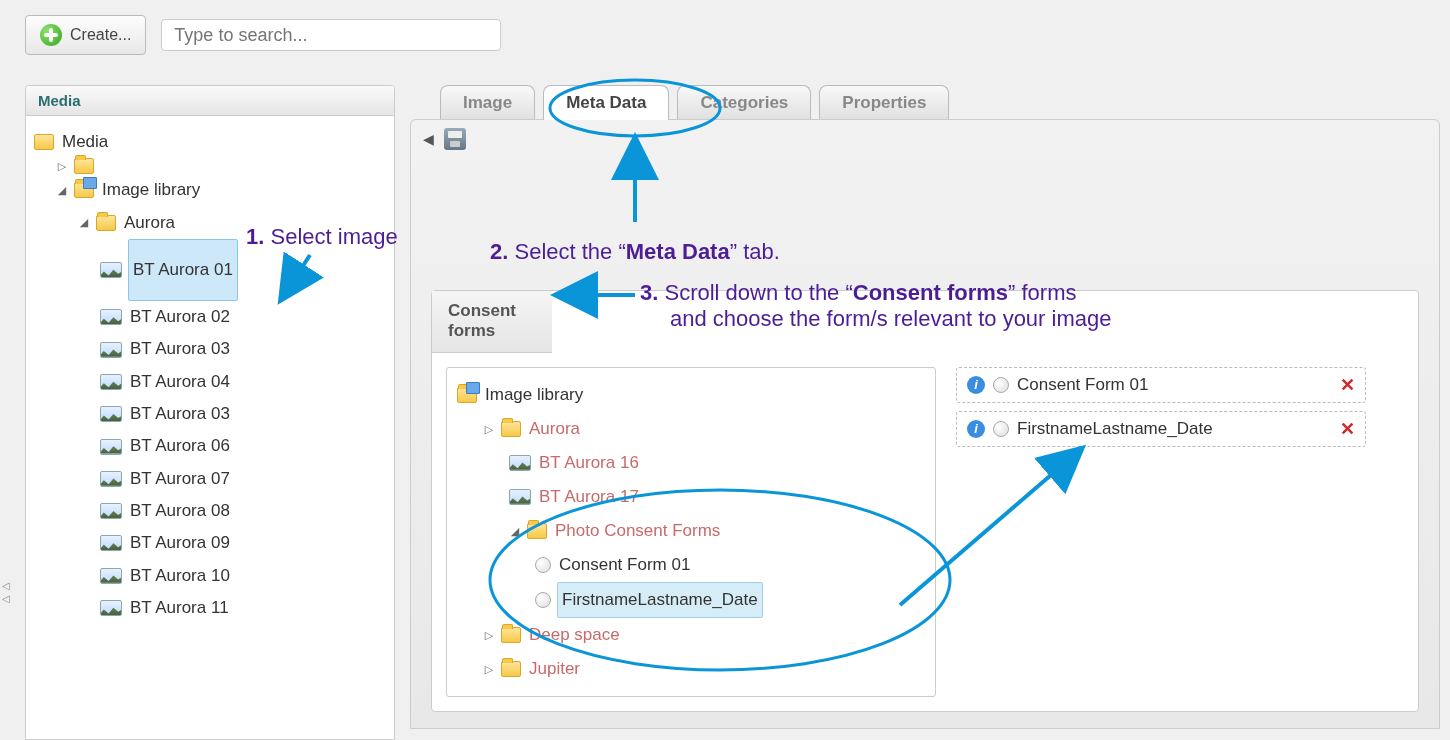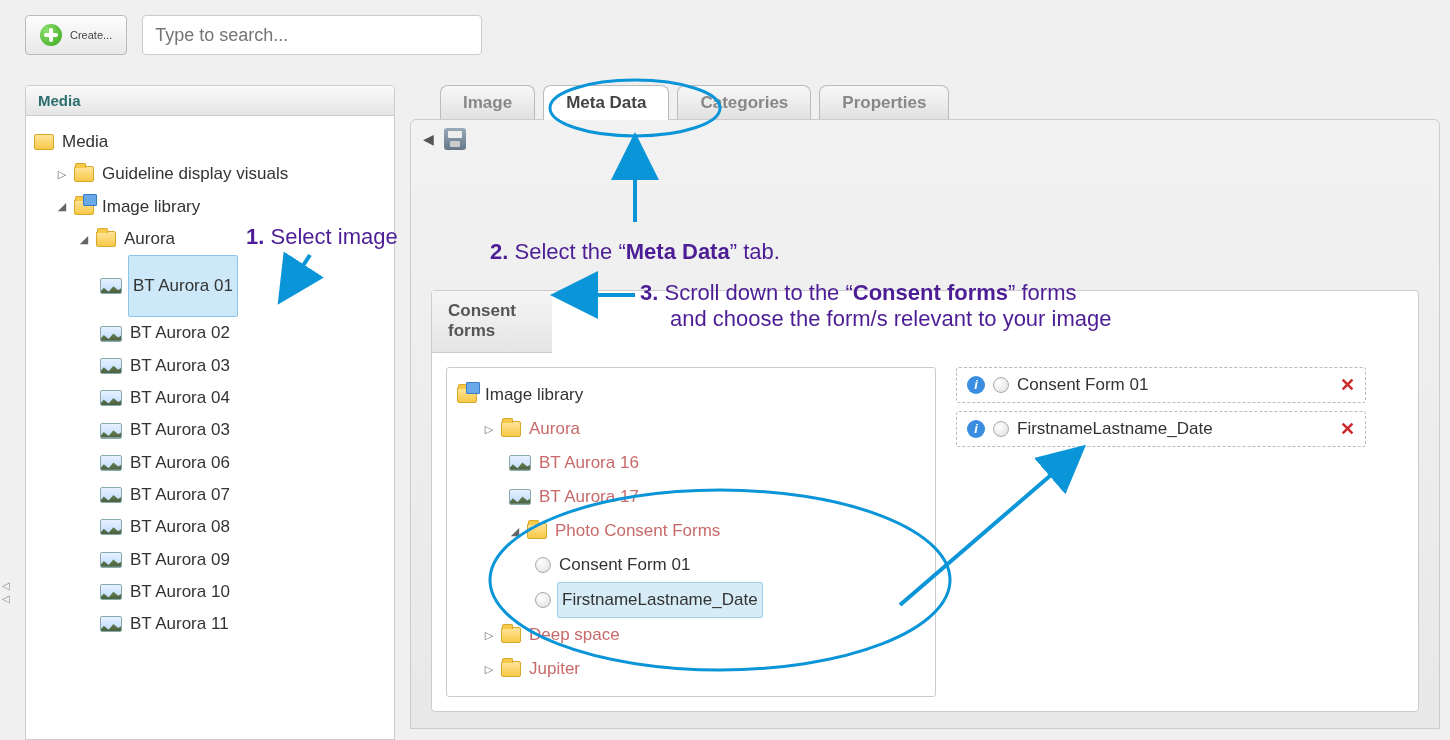--- a/index.html
+++ b/index.html
@@ -1,24 +1,24 @@
 <!DOCTYPE html>
 <html><head>
 <meta charset="utf-8">
 <style>
 * { box-sizing: border-box; margin: 0; padding: 0; }
 body { font-family: Arial, Helvetica, sans-serif; font-size: 14px; background: #f0f0f0; width: 1450px; height: 740px; overflow: hidden; position: relative; color: #333; }
 
 .topbar { position: absolute; top: 10px; left: 25px; right: 10px; height: 50px; display: flex; align-items: center; gap: 15px; }
-.create-btn { display: inline-flex; align-items: center; gap: 8px; background: linear-gradient(#fdfdfd,#e8e8e8); border: 1px solid #bbb; border-radius: 4px; padding: 8px 14px; font-size: 11px; color: #444; cursor: pointer; }
+.create-btn { display: inline-flex; align-items: center; gap: 8px; background: linear-gradient(#fdfdfd,#e8e8e8); border: 1px solid #bbb; border-radius: 4px; padding: 8px 14px; font-size: 16px; color: #444; cursor: pointer; }
 .create-btn .plus-icon { width: 22px; height: 22px; border-radius: 50%; background: radial-gradient(circle at 30% 30%, #8be06d, #3aa51e); position: relative; display: inline-block; }
 .create-btn .plus-icon::before, .create-btn .plus-icon::after { content: ""; position: absolute; background: #fff; border-radius: 2px; }
 .create-btn .plus-icon::before { left: 4px; right: 4px; top: 9px; height: 4px; }
 .create-btn .plus-icon::after { top: 4px; bottom: 4px; left: 9px; width: 4px; }
-.search-input { flex: 0 0 340px; height: 40px; border: 1px solid #ccc; border-radius: 4px; background: #fff; padding: 0 12px; font-size: 18px; color: #888; }
+.search-input { flex: 0 0 340px; height: 32px; border: 1px solid #ccc; border-radius: 4px; background: #fff; padding: 0 12px; font-size: 18px; color: #888; }
 
 .left-collapse { position: absolute; left: 2px; top: 580px; display: flex; flex-direction: column; gap: 2px; color: #888; font-size: 10px; }
 .left-collapse span { display: block; }
 
 .sidebar { position: absolute; left: 25px; top: 85px; width: 370px; bottom: 0; background: #fff; border: 1px solid #ccc; border-radius: 4px 4px 0 0; overflow: hidden; }
 .sidebar-header { background: linear-gradient(#fafafa,#e5e5e5); border-bottom: 1px solid #ccc; padding: 6px 12px; font-weight: bold; color: #2a6e6e; font-size: 15px; }
 .tree { padding: 10px 8px; font-size: 17px; line-height: 1.9; }
 .tree-item { display: flex; align-items: center; gap: 6px; white-space: nowrap; }
 .tree-children { padding-left: 22px; }
 .expander { width: 12px; height: 12px; display: inline-flex; align-items: center; justify-content: center; color: #666; font-size: 11px; }
@@ -80,21 +80,20 @@
   <div class="sidebar-header">Media</div>
   <div class="tree">
     <div class="tree-item">
       <span class="folder-icon root"></span>
       <span class="label">Media</span>
     </div>
     <div class="tree-children">
       <div class="tree-item">
         <span class="expander">▷</span>
         <span class="folder-icon"></span>
-        <span class="label">Guideline display visuals</span>
       </div>
       <div class="tree-item">
         <span class="expander">◢</span>
         <span class="folder-icon lib"></span>
         <span class="label">Image library</span>
       </div>
       <div class="tree-children">
         <div class="tree-item">
           <span class="expander">◢</span>
           <span class="folder-icon"></span>

